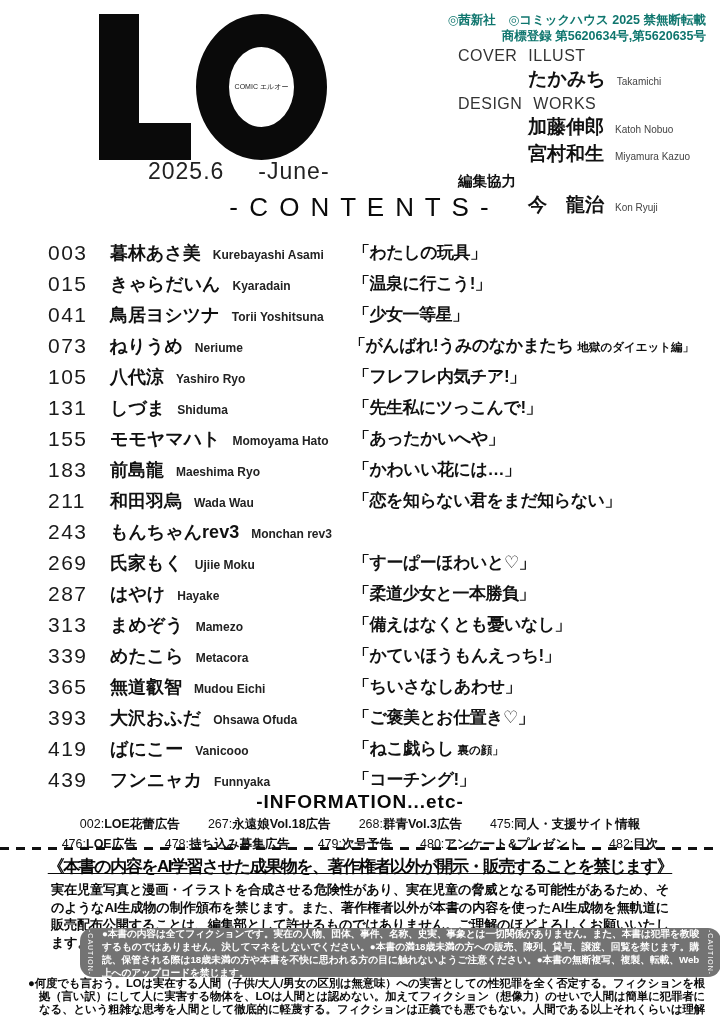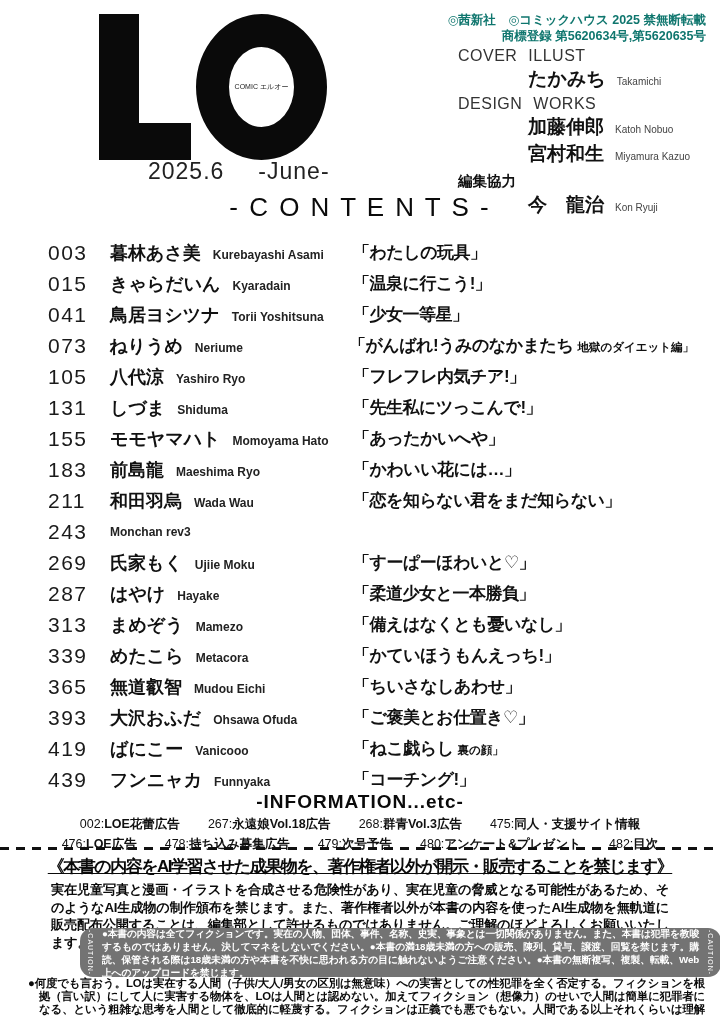--- a/index.html
+++ b/index.html
@@ -231,20 +231,21 @@
     </span>
     <span class="toc-title">
       <span class="main">「恋を知らない君をまだ知らない」</span>
 
     </span>
   </div>
 
   <div class="toc-row">
     <span class="toc-page">243</span>
     <span class="toc-author">
+      <span class="jp">もんちゃんrev3</span>
       <span class="en">Monchan rev3</span>
     </span>
   </div>
 
   <div class="toc-row">
     <span class="toc-page">269</span>
     <span class="toc-author">
       <span class="jp">氏家もく</span>
       <span class="en">Ujiie Moku</span>
     </span>

